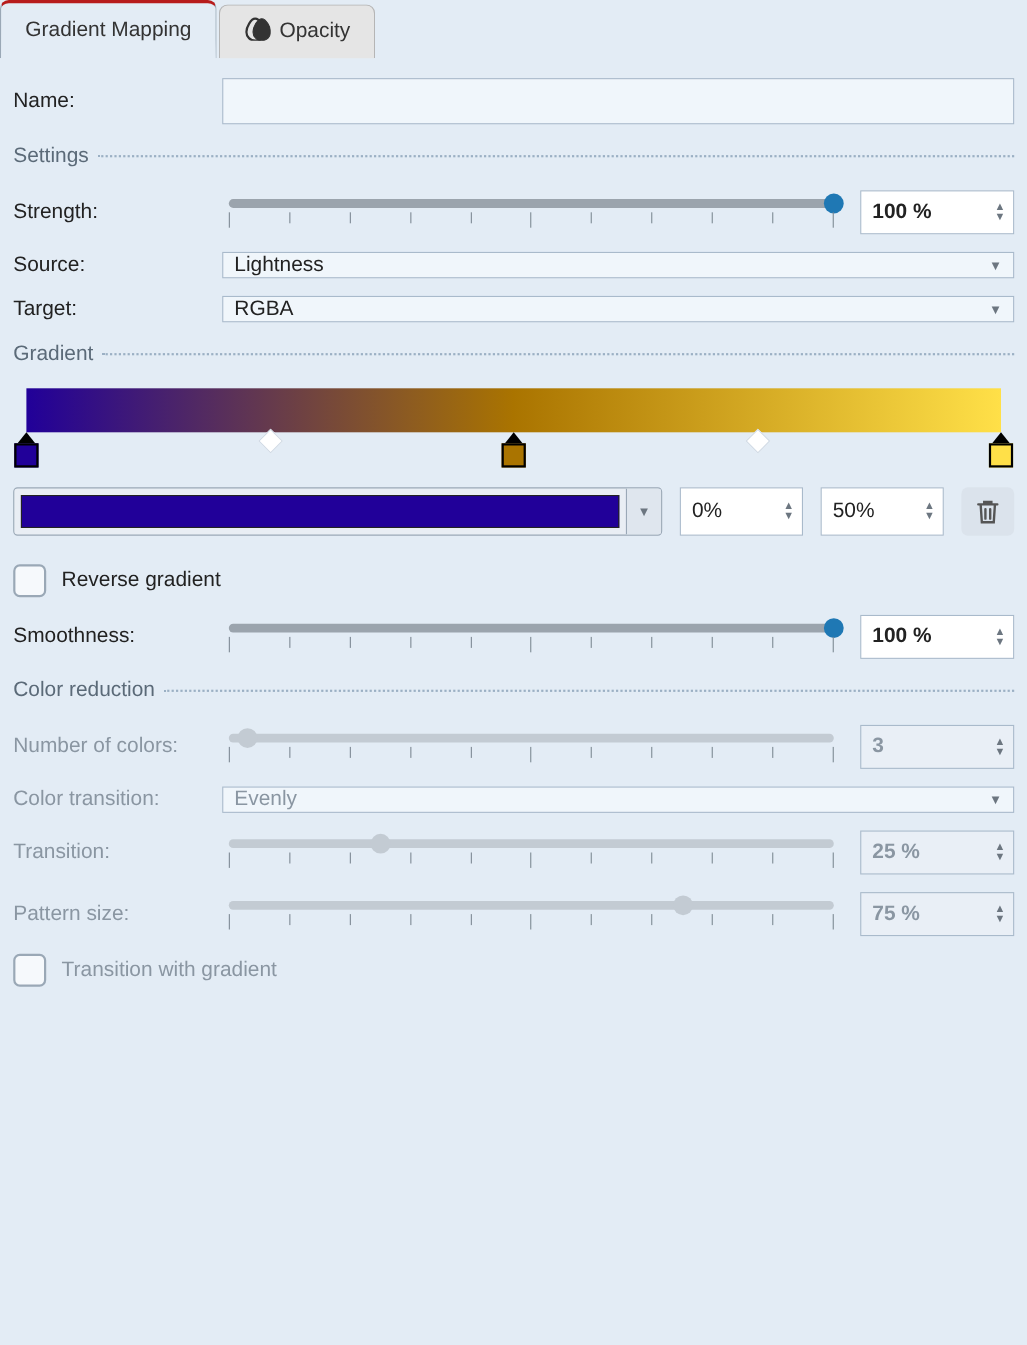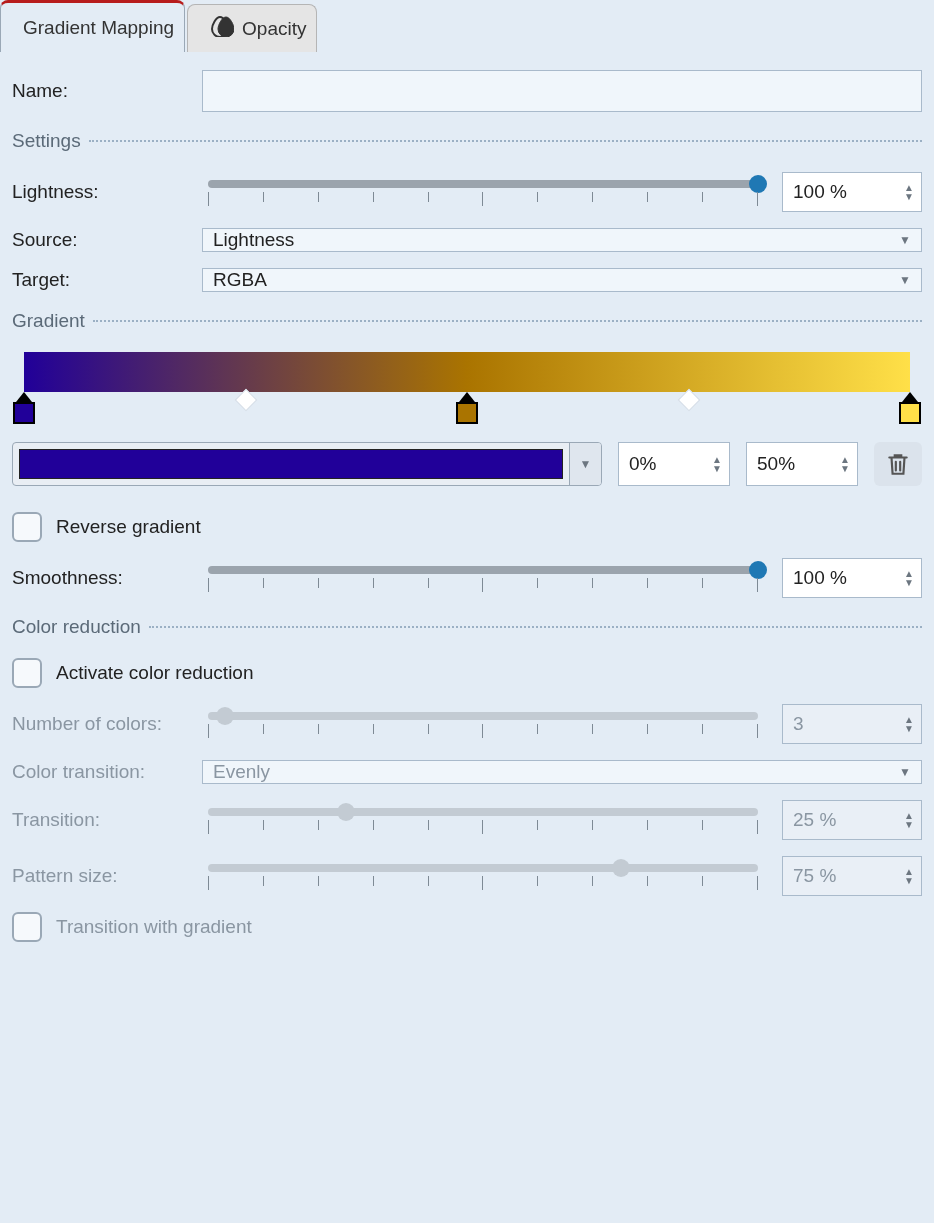--- a/index.html
+++ b/index.html
@@ -11,21 +11,21 @@
     font-size: 19px;
     color: #222;
     width: 934px;
   }
   .tabs {
     display: flex;
     background: #e3ecf5;
     position: relative;
   }
   .tab {
-    padding: 10px 10px 10px 22px;
+    padding: 10px 22px 10px 22px;
     background: #e5e5e5;
     border: 1px solid #b5b5b5;
     border-bottom: none;
     border-radius: 8px 8px 0 0;
     margin-right: 2px;
     margin-top: 4px;
     color: #333;
     display: flex;
     align-items: center;
     gap: 8px;
@@ -120,20 +120,21 @@
     width: 140px;
     flex: 0 0 140px;
     margin-left: 18px;
     display: flex;
     align-items: center;
     justify-content: space-between;
     height: 40px;
     background: #fff;
     border: 1px solid #a9bacb;
     padding: 0 4px 0 10px;
+    font-weight: bold;
   }
   .disabled .spin-box { background: #e9eff6; color: #8a96a2; }
   .spin-arrows {
     display: flex;
     flex-direction: column;
     width: 16px;
     gap: 0px;
     color: #6c7680;
   }
   .spin-arrows span { font-size: 10px; line-height: 9px; text-align: center; cursor: pointer;}
@@ -284,21 +285,21 @@
     <div class="label-col">Name:</div>
     <input class="input-text" type="text" value="" style="">
   </div>
 
   <div class="section-header">
     <span class="section-header-title">Settings</span>
     <hr>
   </div>
 
   <div class="row">
-    <div class="label-col">Lightness:</div>
+    <div class="label-col">Strength:</div>
     <div class="slider-wrap">
       <div class="slider-track">
           <div class="slider-thumb" style="left:100%"></div>
         </div>
       <div class="slider-ticks">
         <span class="tall"></span>
           <span></span>
           <span></span>
           <span></span>
           <span></span>
@@ -422,24 +423,20 @@
           <span>▼</span>
         </div>
     </div>
   </div>
 
   <div class="section-header">
     <span class="section-header-title">Color reduction</span>
     <hr>
   </div>
 
-  <div class="checkbox-row">
-    <div class="checkbox"></div>
-    <span class="checkbox-label">Activate color reduction</span>
-  </div>
 
   <div class="row disabled">
     <div class="label-col">Number of colors:</div>
     <div class="slider-wrap">
       <div class="slider-track">
           <div class="slider-thumb" style="left:3%"></div>
         </div>
       <div class="slider-ticks">
         <span class="tall"></span>
           <span></span>

